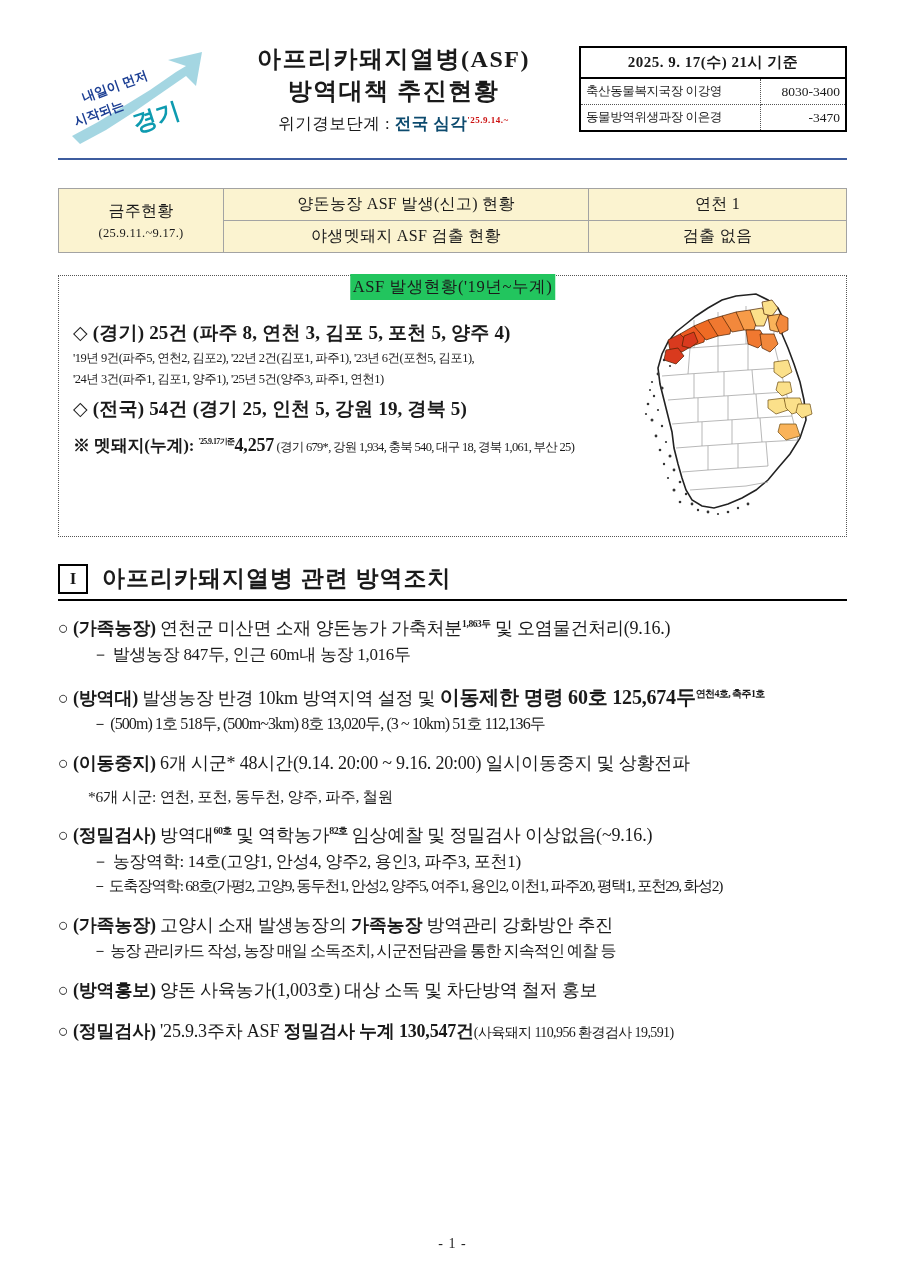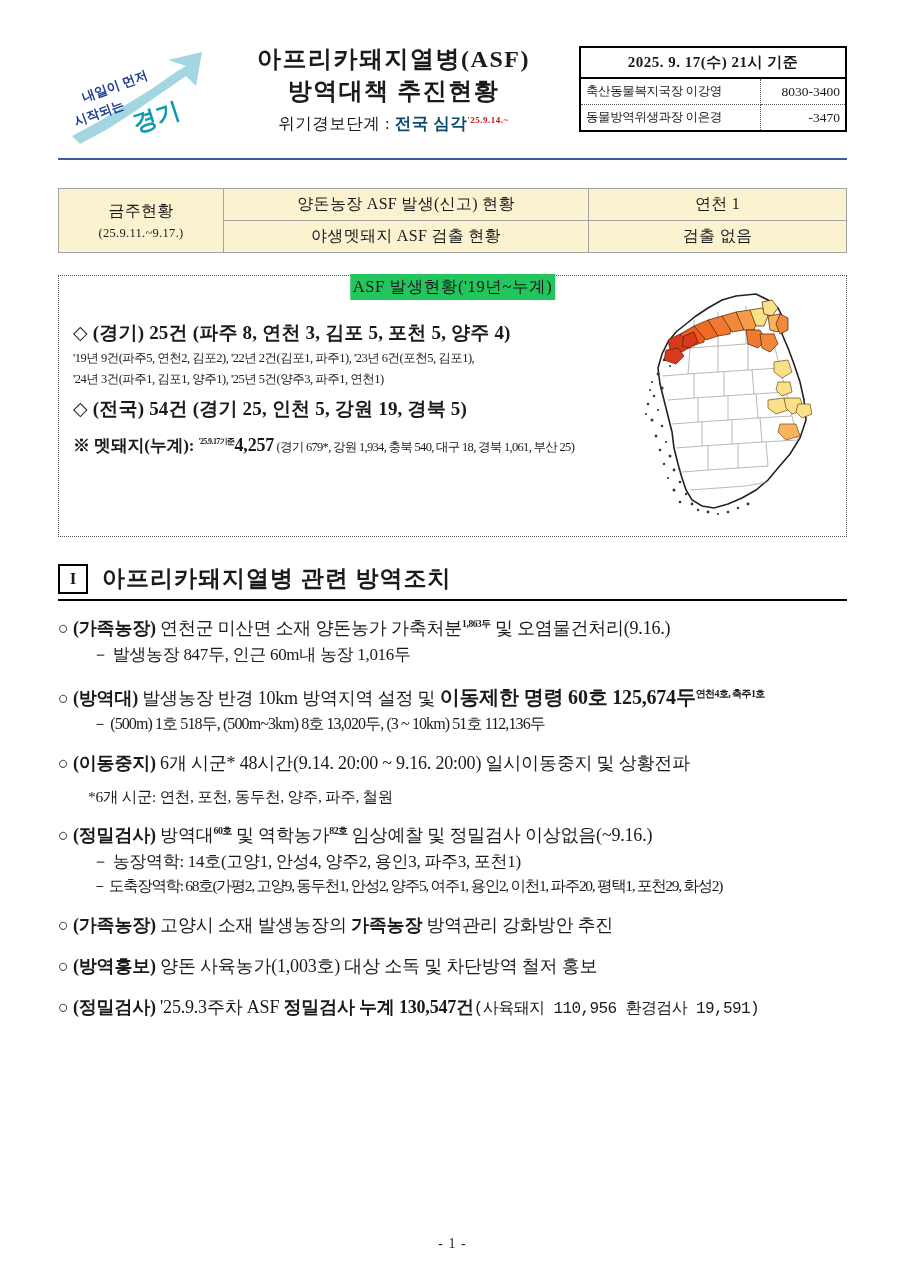--- a/index.html
+++ b/index.html
@@ -175,21 +175,21 @@
   .item-sub {
     font-size: 17px; line-height: 1.5; 
     padding-left: 34px; letter-spacing: -0.3px; white-space: nowrap;
   }
   .item-sub.tight { letter-spacing: -0.9px; font-size: 16px; }
   .item-sub.tighter { letter-spacing: -1.3px; font-size: 15.5px; }
   .item-note {
     font-size: 15.5px; line-height: 1.5; margin-top: 8px;
     padding-left: 30px; letter-spacing: -0.3px; white-space: nowrap;
   }
-  .paren-small { font-size: 16px; letter-spacing: -0.6px; font-family: Liberation Mono, monospace; }
+  .paren-small { font-size: 14px; letter-spacing: -0.6px; }
   .big-bold { font-size: 20px; font-weight: 700; }
 
   
   .footer {
     position: absolute; bottom: 28px; left: 0; width: 905px;
     text-align: center; font-size: 14px; letter-spacing: 1px;
   }
 </style>
 </head>
 <body>
@@ -395,20 +395,21 @@
 
     <div class="item-main">
       ○ <span class="b">(정밀검사)</span><span> 방역대</span><span class="sup-small">60호</span><span> 및 역학농가</span><span class="sup-small">82호</span><span> 임상예찰 및 정밀검사 이상없음(~9.16.)</span>
     </div>
     <div class="item-sub">－ 농장역학: 14호(고양1, 안성4, 양주2, 용인3, 파주3, 포천1)</div>
     <div class="item-sub tighter">－ 도축장역학: 68호(가평2, 고양9, 동두천1, 안성2, 양주5, 여주1, 용인2, 이천1, 파주20, 평택1, 포천29, 화성2)</div>
 
     <div class="item-main">
       ○ <span class="b">(가족농장)</span><span> 고양시 소재 발생농장의 </span><span class="b">가족농장</span><span> 방역관리 강화방안 추진</span>
     </div>
+    <div class="item-sub tight">－ 농장 관리카드 작성, 농장 매일 소독조치, 시군전담관을 통한 지속적인 예찰 등</div>
 
     <div class="item-main">
       ○ <span class="b">(방역홍보)</span><span> 양돈 사육농가(1,003호) 대상 소독 및 차단방역 철저 홍보</span>
     </div>
 
     <div class="item-main">
       ○ <span class="b">(정밀검사)</span><span> '25.9.3주차 ASF </span><span class="b">정밀검사 누계 130,547건</span><span class="paren-small">(사육돼지 110,956 환경검사 19,591)</span>
     </div>
   </div>
 

